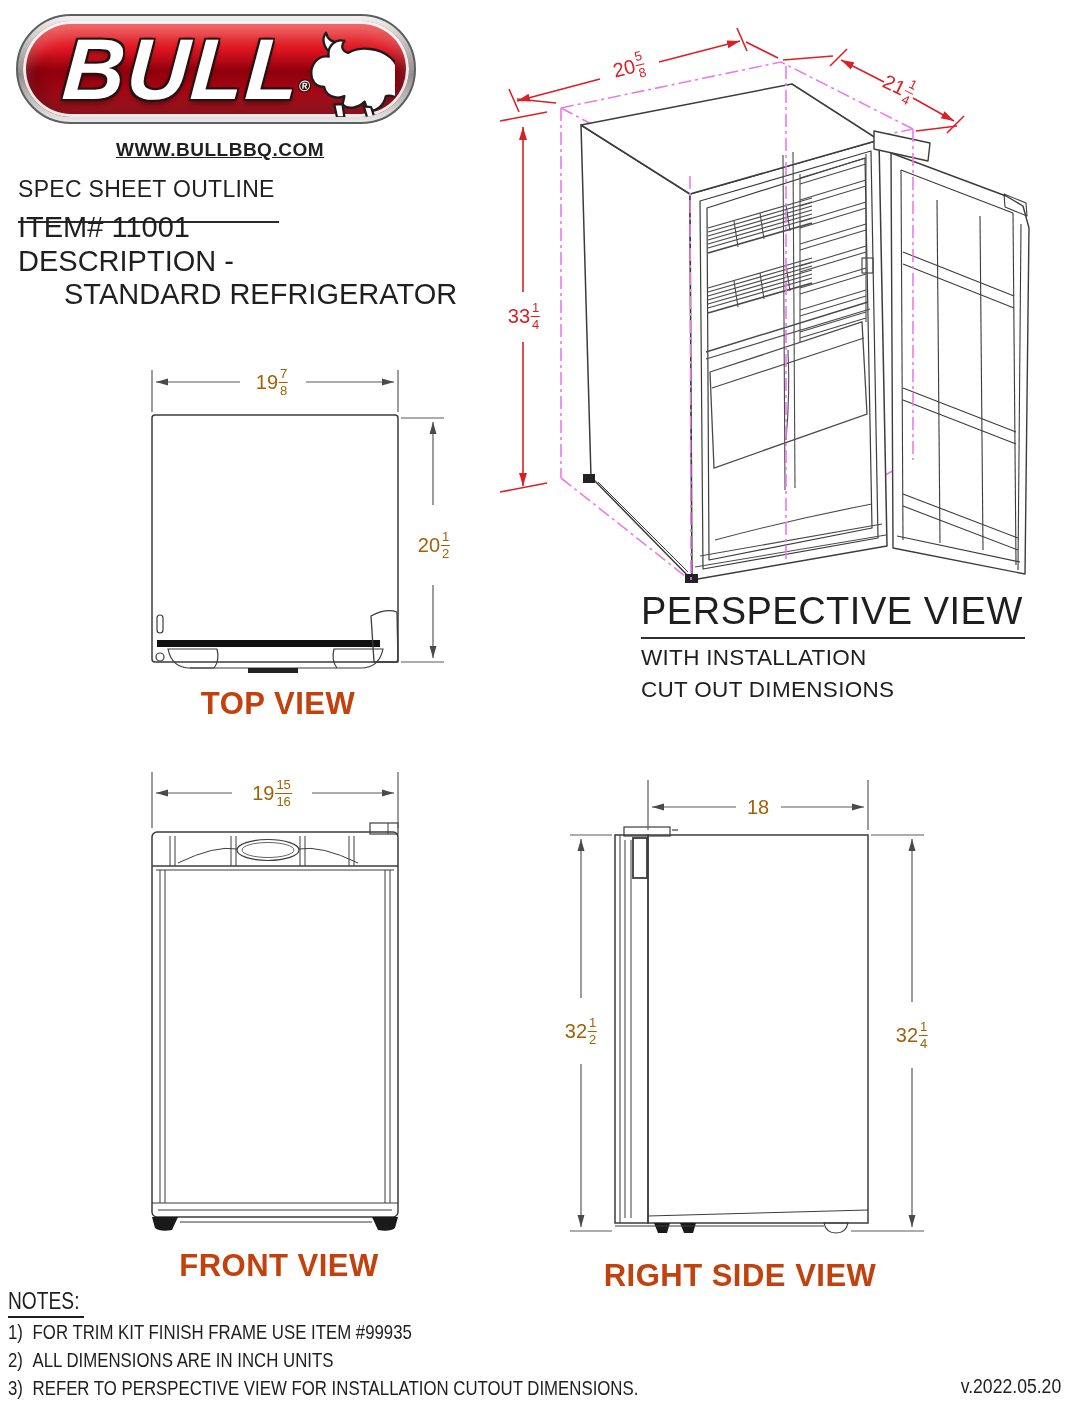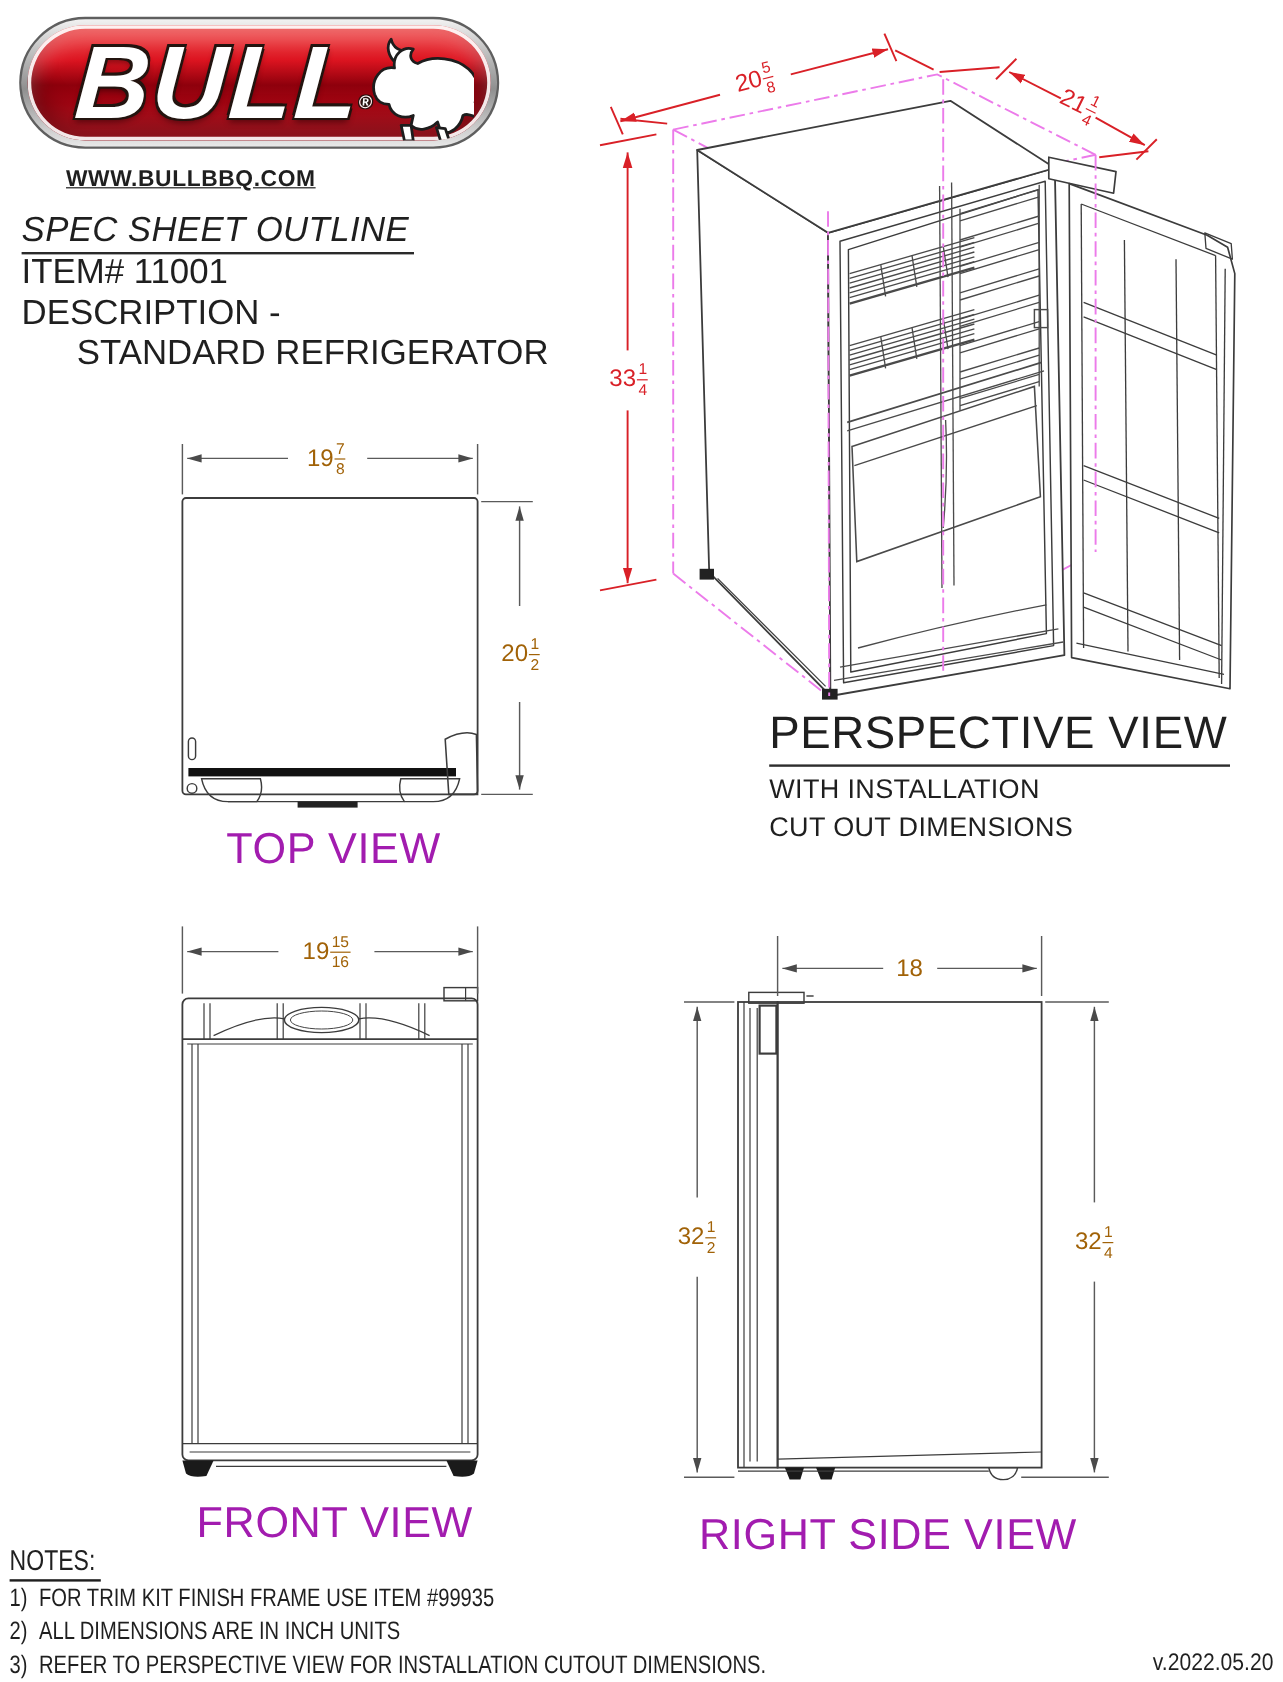--- a/index.html
+++ b/index.html
@@ -15,39 +15,39 @@
         background:linear-gradient(180deg,#f04040 0%,#dd1420 30%,#8e000c 52%,#a30512 68%,#d41e2c 100%);
         box-shadow:inset 0 0 0 3px rgba(255,255,255,.9), inset 0 14px 16px rgba(255,255,255,.25), inset 0 -14px 22px rgba(0,0,0,.40);
         display:flex;align-items:center;}
   .logo-text{font-size:86px;font-weight:900;font-style:italic;color:#fff;line-height:1;
         letter-spacing:2px;margin-left:40px;transform:skewX(-4deg);
         text-shadow:-2px -2px 0 #23140f,2px -2px 0 #23140f,-2px 2px 0 #23140f,2px 2px 0 #23140f,0 4px 5px rgba(0,0,0,.45);}
   .logo-reg{font-size:15px;font-weight:700;font-style:normal;vertical-align:8px;letter-spacing:0;
         text-shadow:-1px -1px 0 #23140f,1px -1px 0 #23140f,-1px 1px 0 #23140f,1px 1px 0 #23140f;}
   .logo-bull{position:absolute;right:14px;top:8px;}
 
-  .website{position:absolute;left:55px;top:139px;width:330px;text-align:left;font-size:19px;
+  .website{position:absolute;left:55px;top:139px;width:330px;text-align:center;font-size:19px;
         font-weight:700;letter-spacing:.5px;text-decoration:underline;}
 
-  .h-title{position:absolute;left:18px;top:176px;font-size:29px;letter-spacing:.3px;
-        border-bottom:2px solid #2a2a2a;padding:0 4px 1px 0;font-style:italic;}
+  .h-title{position:absolute;left:18px;top:176px;font-size:23px;letter-spacing:.3px;
+        border-bottom:2px solid #2a2a2a;padding:0 4px 18px 0;}
   .h-item{position:absolute;left:18px;top:211px;font-size:29px;}
   .h-desc{position:absolute;left:18px;top:245px;font-size:29px;}
   .h-desc2{position:absolute;left:64px;top:278px;font-size:29px;}
 
   
   .dim{position:absolute;transform:translate(-50%,-50%);background:#fff;padding:0 3px;
        font-size:20px;color:#a16207;white-space:nowrap;line-height:1;display:flex;align-items:center;}
   .dim .frac{display:inline-flex;flex-direction:column;font-size:13px;line-height:1;margin-left:1px;text-align:center;}
   .frac .num{border-bottom:1.4px solid currentColor;padding:0 1px 1.5px;}
   .frac .den{padding-top:1.5px;}
   .dim.red{color:#d92027;background:transparent;}
 
   
-  .view-label{position:absolute;font-size:36px;color:#a21caf;transform:translateX(-50%);white-space:nowrap;letter-spacing:.5px;}
+  .view-label{position:absolute;font-size:31px;color:#c2410c;transform:translateX(-50%);white-space:nowrap;letter-spacing:.5px;font-weight:bold;}
   .persp-label{position:absolute;left:641px;top:590px;}
   .pl-main{font-size:38px;display:inline-block;border-bottom:2px solid #2e2e2e;padding:0 2px 4px 0;letter-spacing:.5px;}
   .pl-sub{font-size:22.5px;margin-top:6px;letter-spacing:.3px;}
 
   
   .notes-head{position:absolute;left:8px;top:1287px;font-size:24px;transform:scaleX(.8);transform-origin:left center;
        border-bottom:2px solid #1f1f1f;padding:0 6px 1px 0;white-space:nowrap;}
   .note-line{position:absolute;left:8px;font-size:21px;transform:scaleX(.8);transform-origin:left center;
        white-space:nowrap;display:flex;gap:12px;}
   .version{position:absolute;right:8px;top:1375px;font-size:20px;transform:scaleX(.88);transform-origin:right center;}

